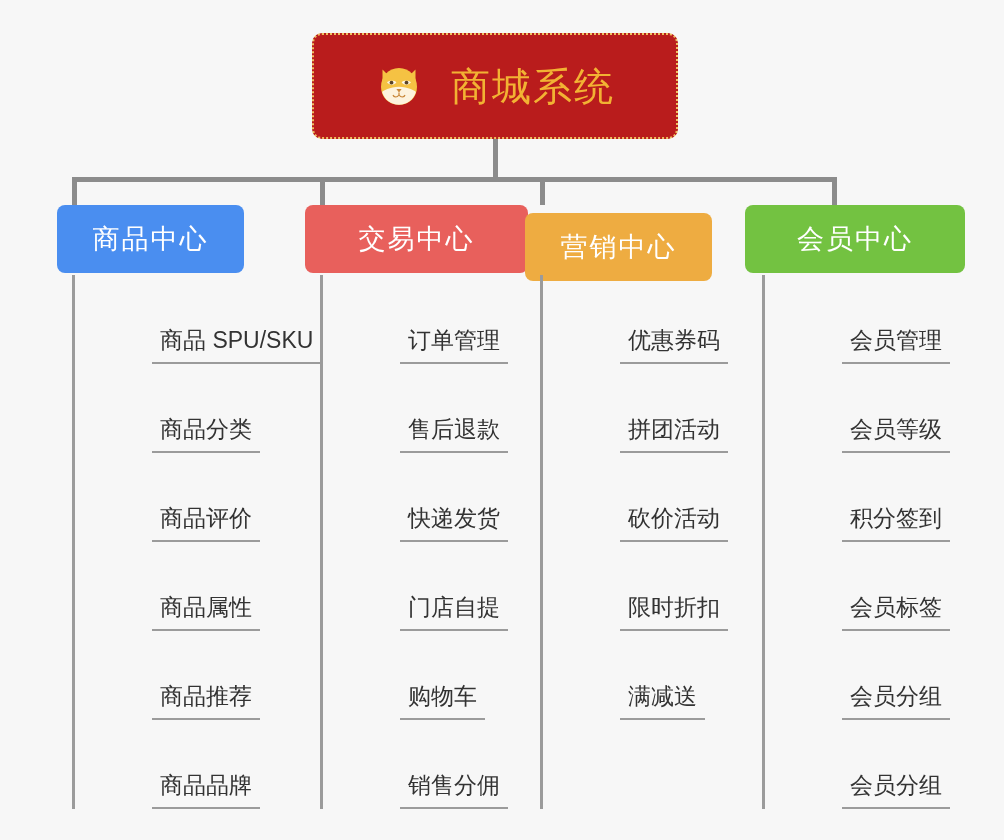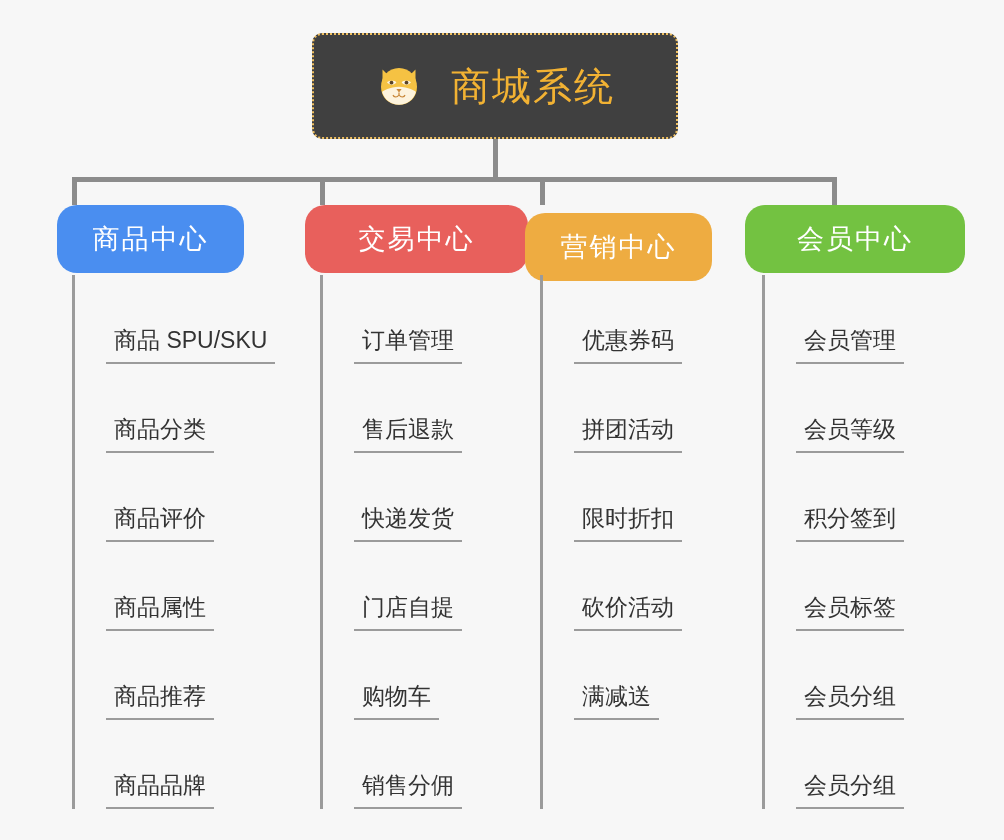--- a/index.html
+++ b/index.html
@@ -23,21 +23,21 @@
   }
 
   
   .root-node {
     position: absolute;
     left: 312px;
     top: 33px;
     width: 366px;
     height: 106px;
     box-sizing: border-box;
-    background: #404040;
+    background: #b91c1c;
     border: 2px dotted #f0c060;
     border-radius: 10px;
     display: flex;
     align-items: center;
     justify-content: center;
     gap: 28px;
   }
   .root-title {
     font-size: 39px;
     color: #f2b233;
@@ -57,21 +57,21 @@
     position: absolute;
     background: #8c8c8c;
   }
   .conn-v { width: 5px; }
   .conn-h { height: 5px; }
 
   
   .cat-header {
     position: absolute;
     height: 68px;
-    border-radius: 20px;
+    border-radius: 8px;
     display: flex;
     align-items: center;
     justify-content: center;
     color: #ffffff;
     font-size: 27px;
     letter-spacing: 2px;
     white-space: nowrap;
   }
 
   
@@ -85,20 +85,21 @@
     top: 0;
     width: 3px;
     background: #9b9b9b;
   }
   .item {
     position: relative;
     height: 89px;
     box-sizing: border-box;
     display: flex;
     align-items: flex-end;
+    margin-left: 46px;
   }
   .item-label {
     display: inline-block;
     margin-left: 34px;
     padding: 0 8px 7px 8px;
     font-size: 23px;
     color: #333333;
     white-space: nowrap;
     border-bottom: 2px solid #9b9b9b;
     line-height: 1.25;
@@ -195,26 +196,26 @@
 
   <div class="column" style="left:540px;">
     <div class="spine" style="height:534px;"></div>
     <div class="item">
       <span class="item-label">优惠券码</span>
     </div>
     <div class="item">
       <span class="item-label">拼团活动</span>
     </div>
     <div class="item">
+      <span class="item-label">砍价活动</span>
+    </div>
+    <div class="item">
       <span class="item-label">限时折扣</span>
     </div>
     <div class="item">
-      <span class="item-label">砍价活动</span>
-    </div>
-    <div class="item">
       <span class="item-label">满减送</span>
     </div>
   </div>
 
   <div class="column" style="left:762px;">
     <div class="spine" style="height:534px;"></div>
     <div class="item">
       <span class="item-label">会员管理</span>
     </div>
     <div class="item">

